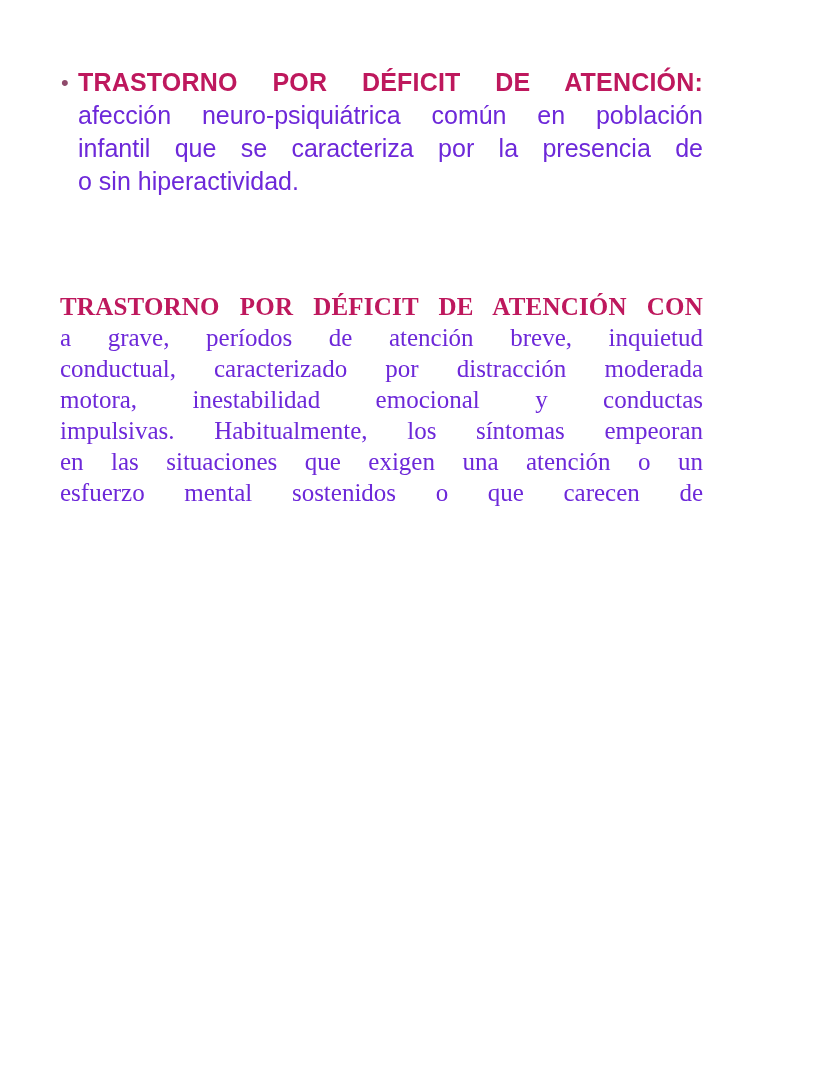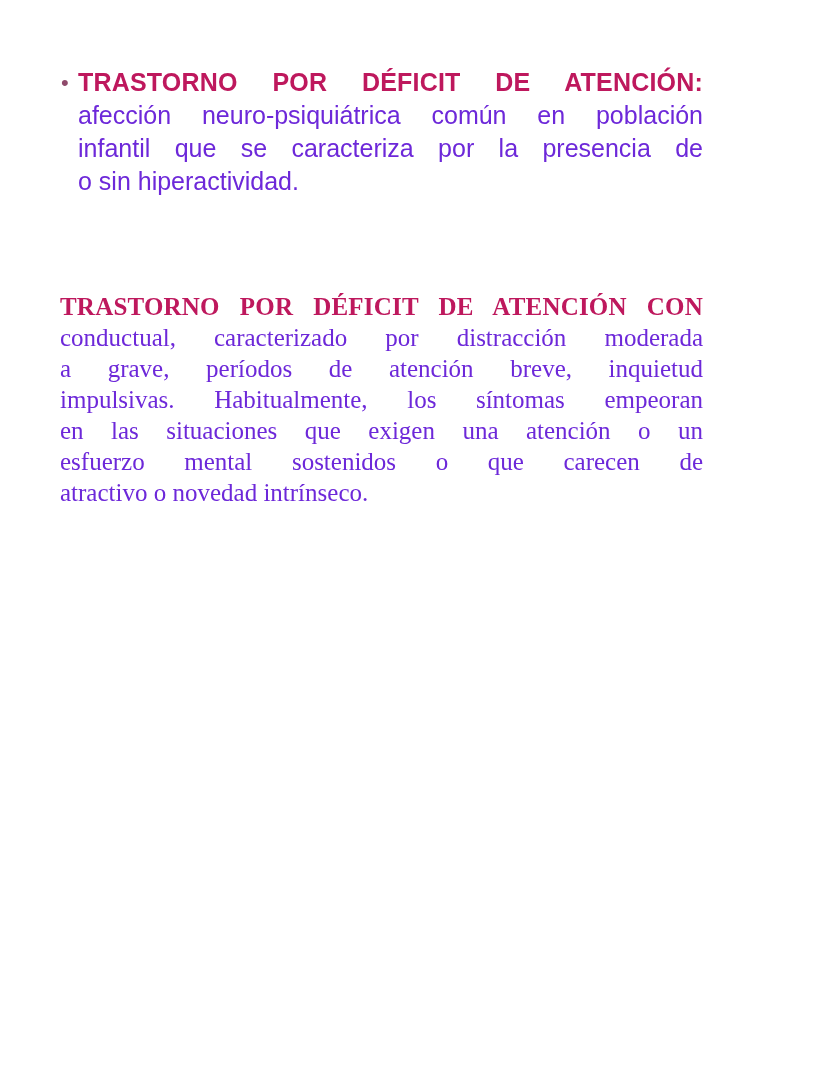--- a/index.html
+++ b/index.html
@@ -78,27 +78,27 @@
 
 
     <div class="line last"><span class="def">o sin hiperactividad.</span></div>
   </div>
 
   <div class="para para-2">
 
     <div class="line"><span class="term">TRASTORNO POR DÉFICIT DE ATENCIÓN CON</span></div>
 
 
+    <div class="line"><span class="def">a grave, períodos de atención breve, inquietud</span></div>
+
     <div class="line"><span class="def">conductual, caracterizado por distracción moderada</span></div>
 
-    <div class="line"><span class="def">a grave, períodos de atención breve, inquietud</span></div>
-
+    <div class="line"><span class="def">motora, inestabilidad emocional y conductas</span></div>
 
     <div class="line"><span class="def">impulsivas. Habitualmente, los síntomas empeoran</span></div>
 
     <div class="line"><span class="def">en las situaciones que exigen una atención o un</span></div>
 
     <div class="line"><span class="def">esfuerzo mental sostenidos o que carecen de</span></div>
 
-    <div class="line last"><span class="def">atractivo o novedad intrínseco.</span></div>
   </div>
 
 </div>
 
 </body></html>

